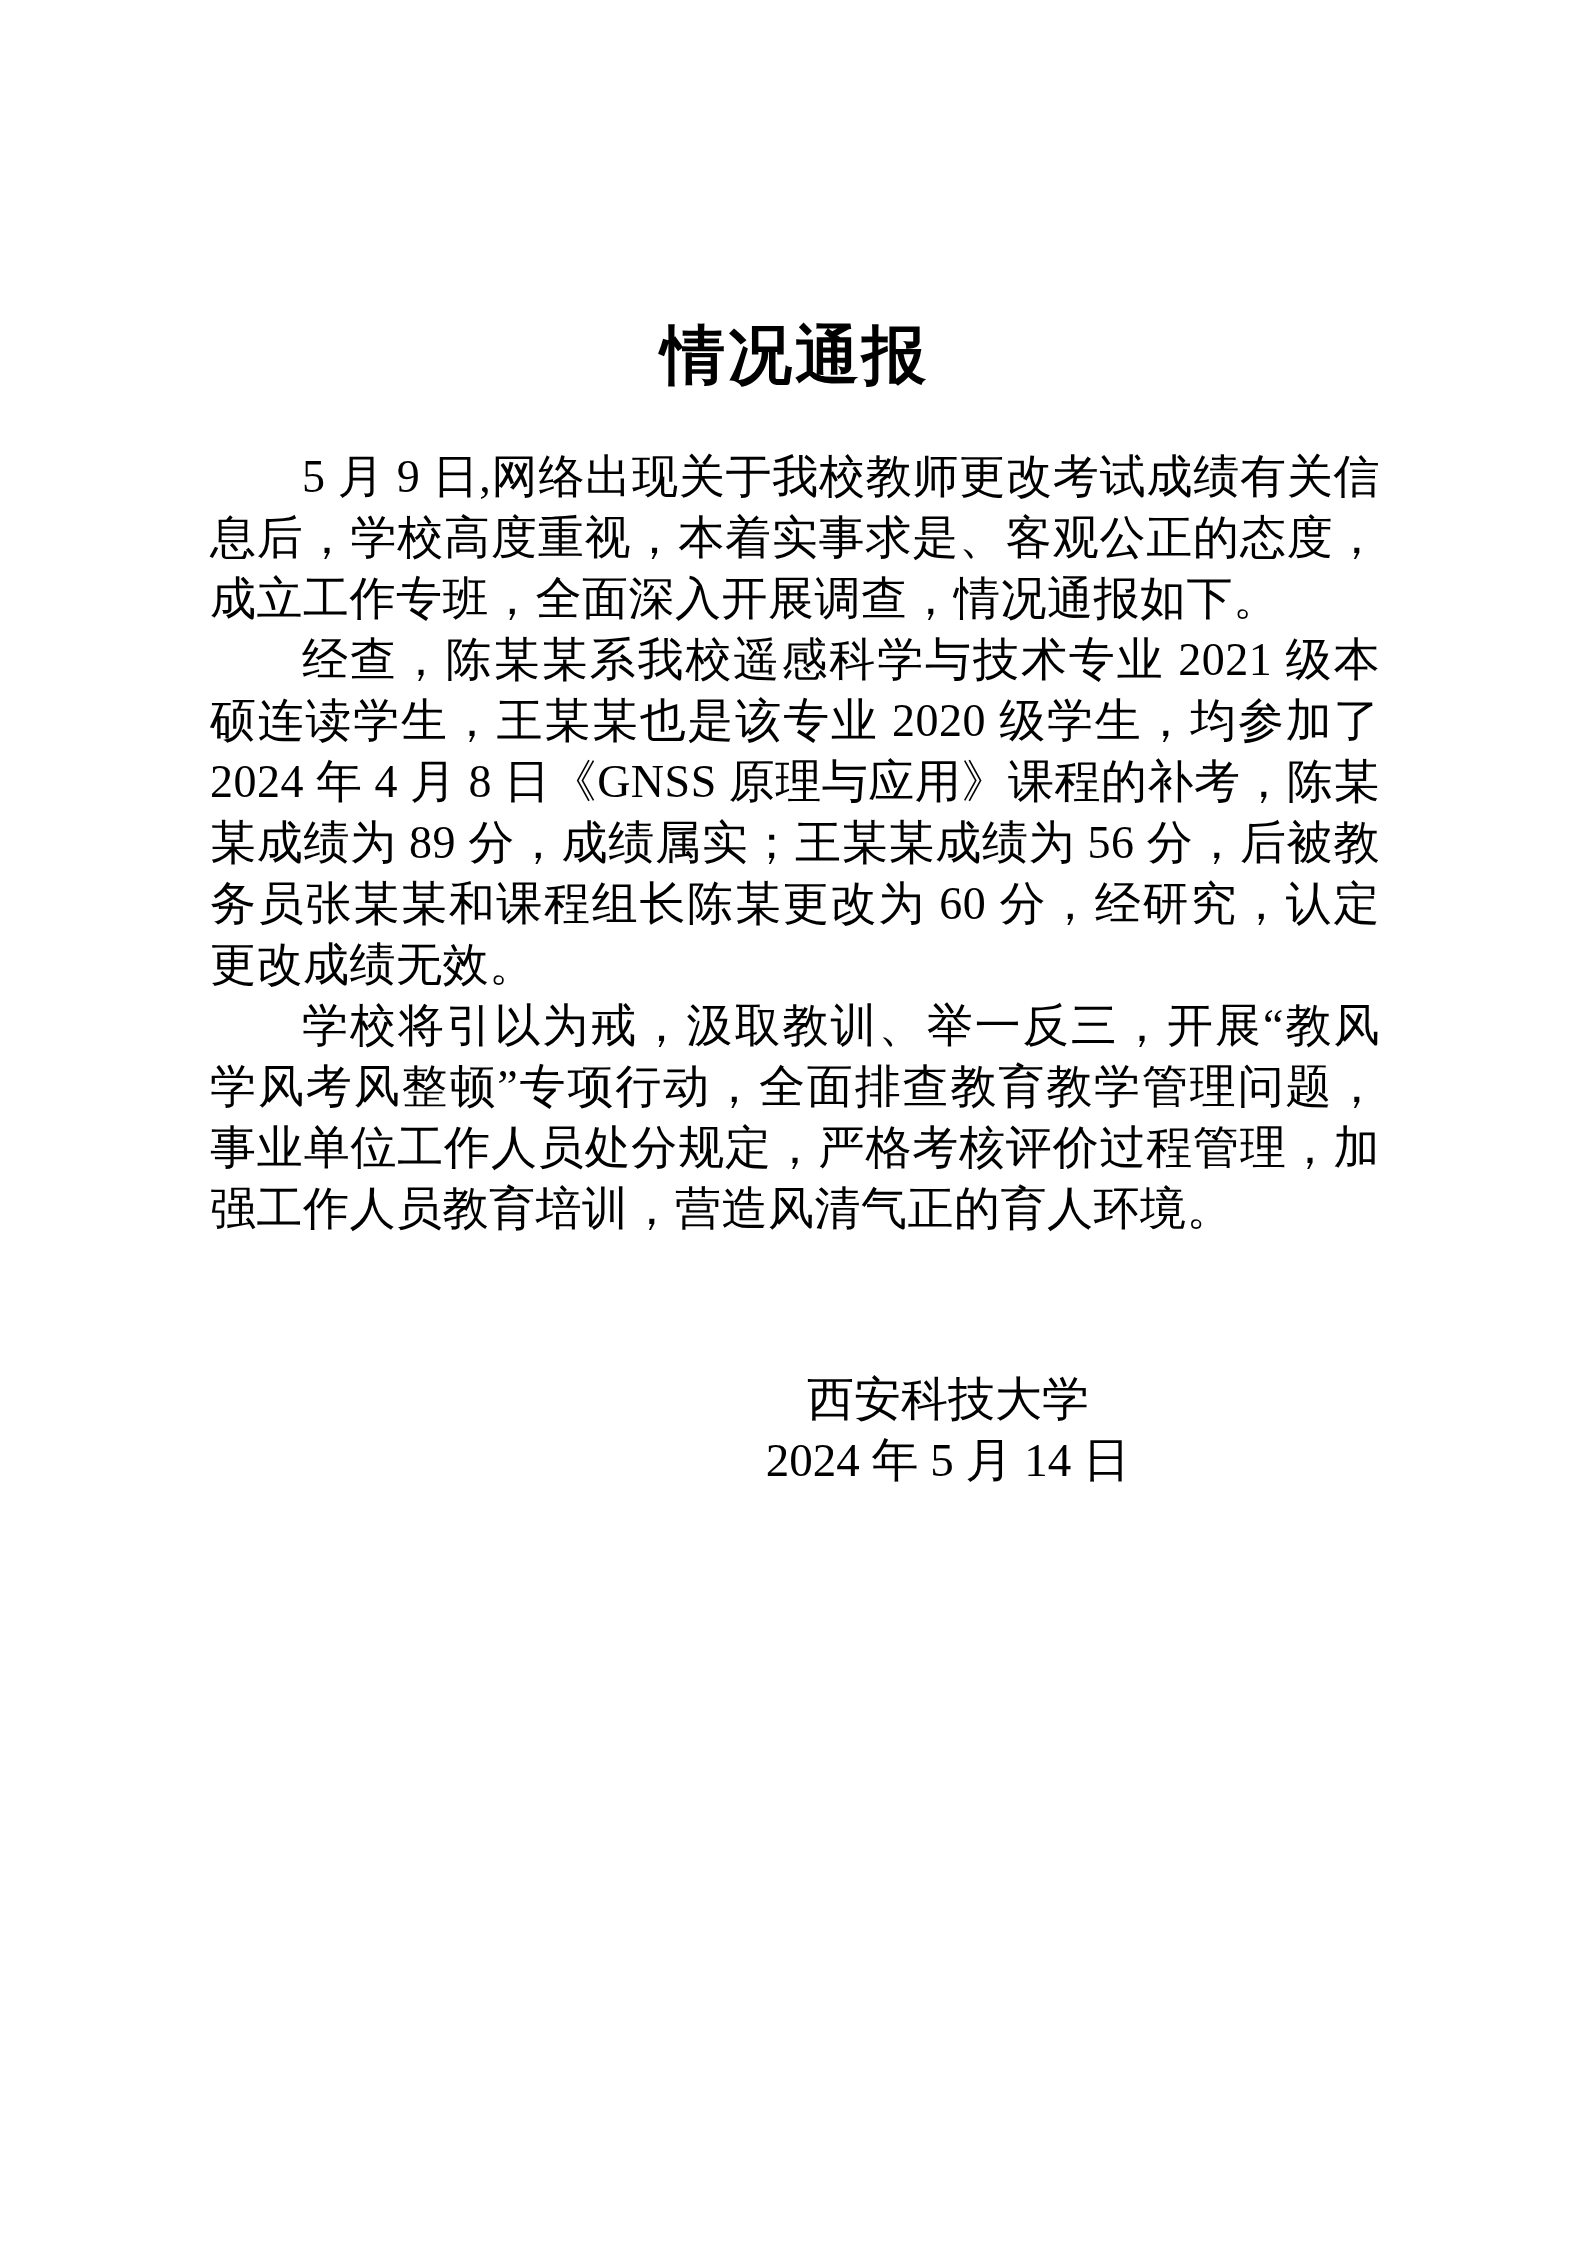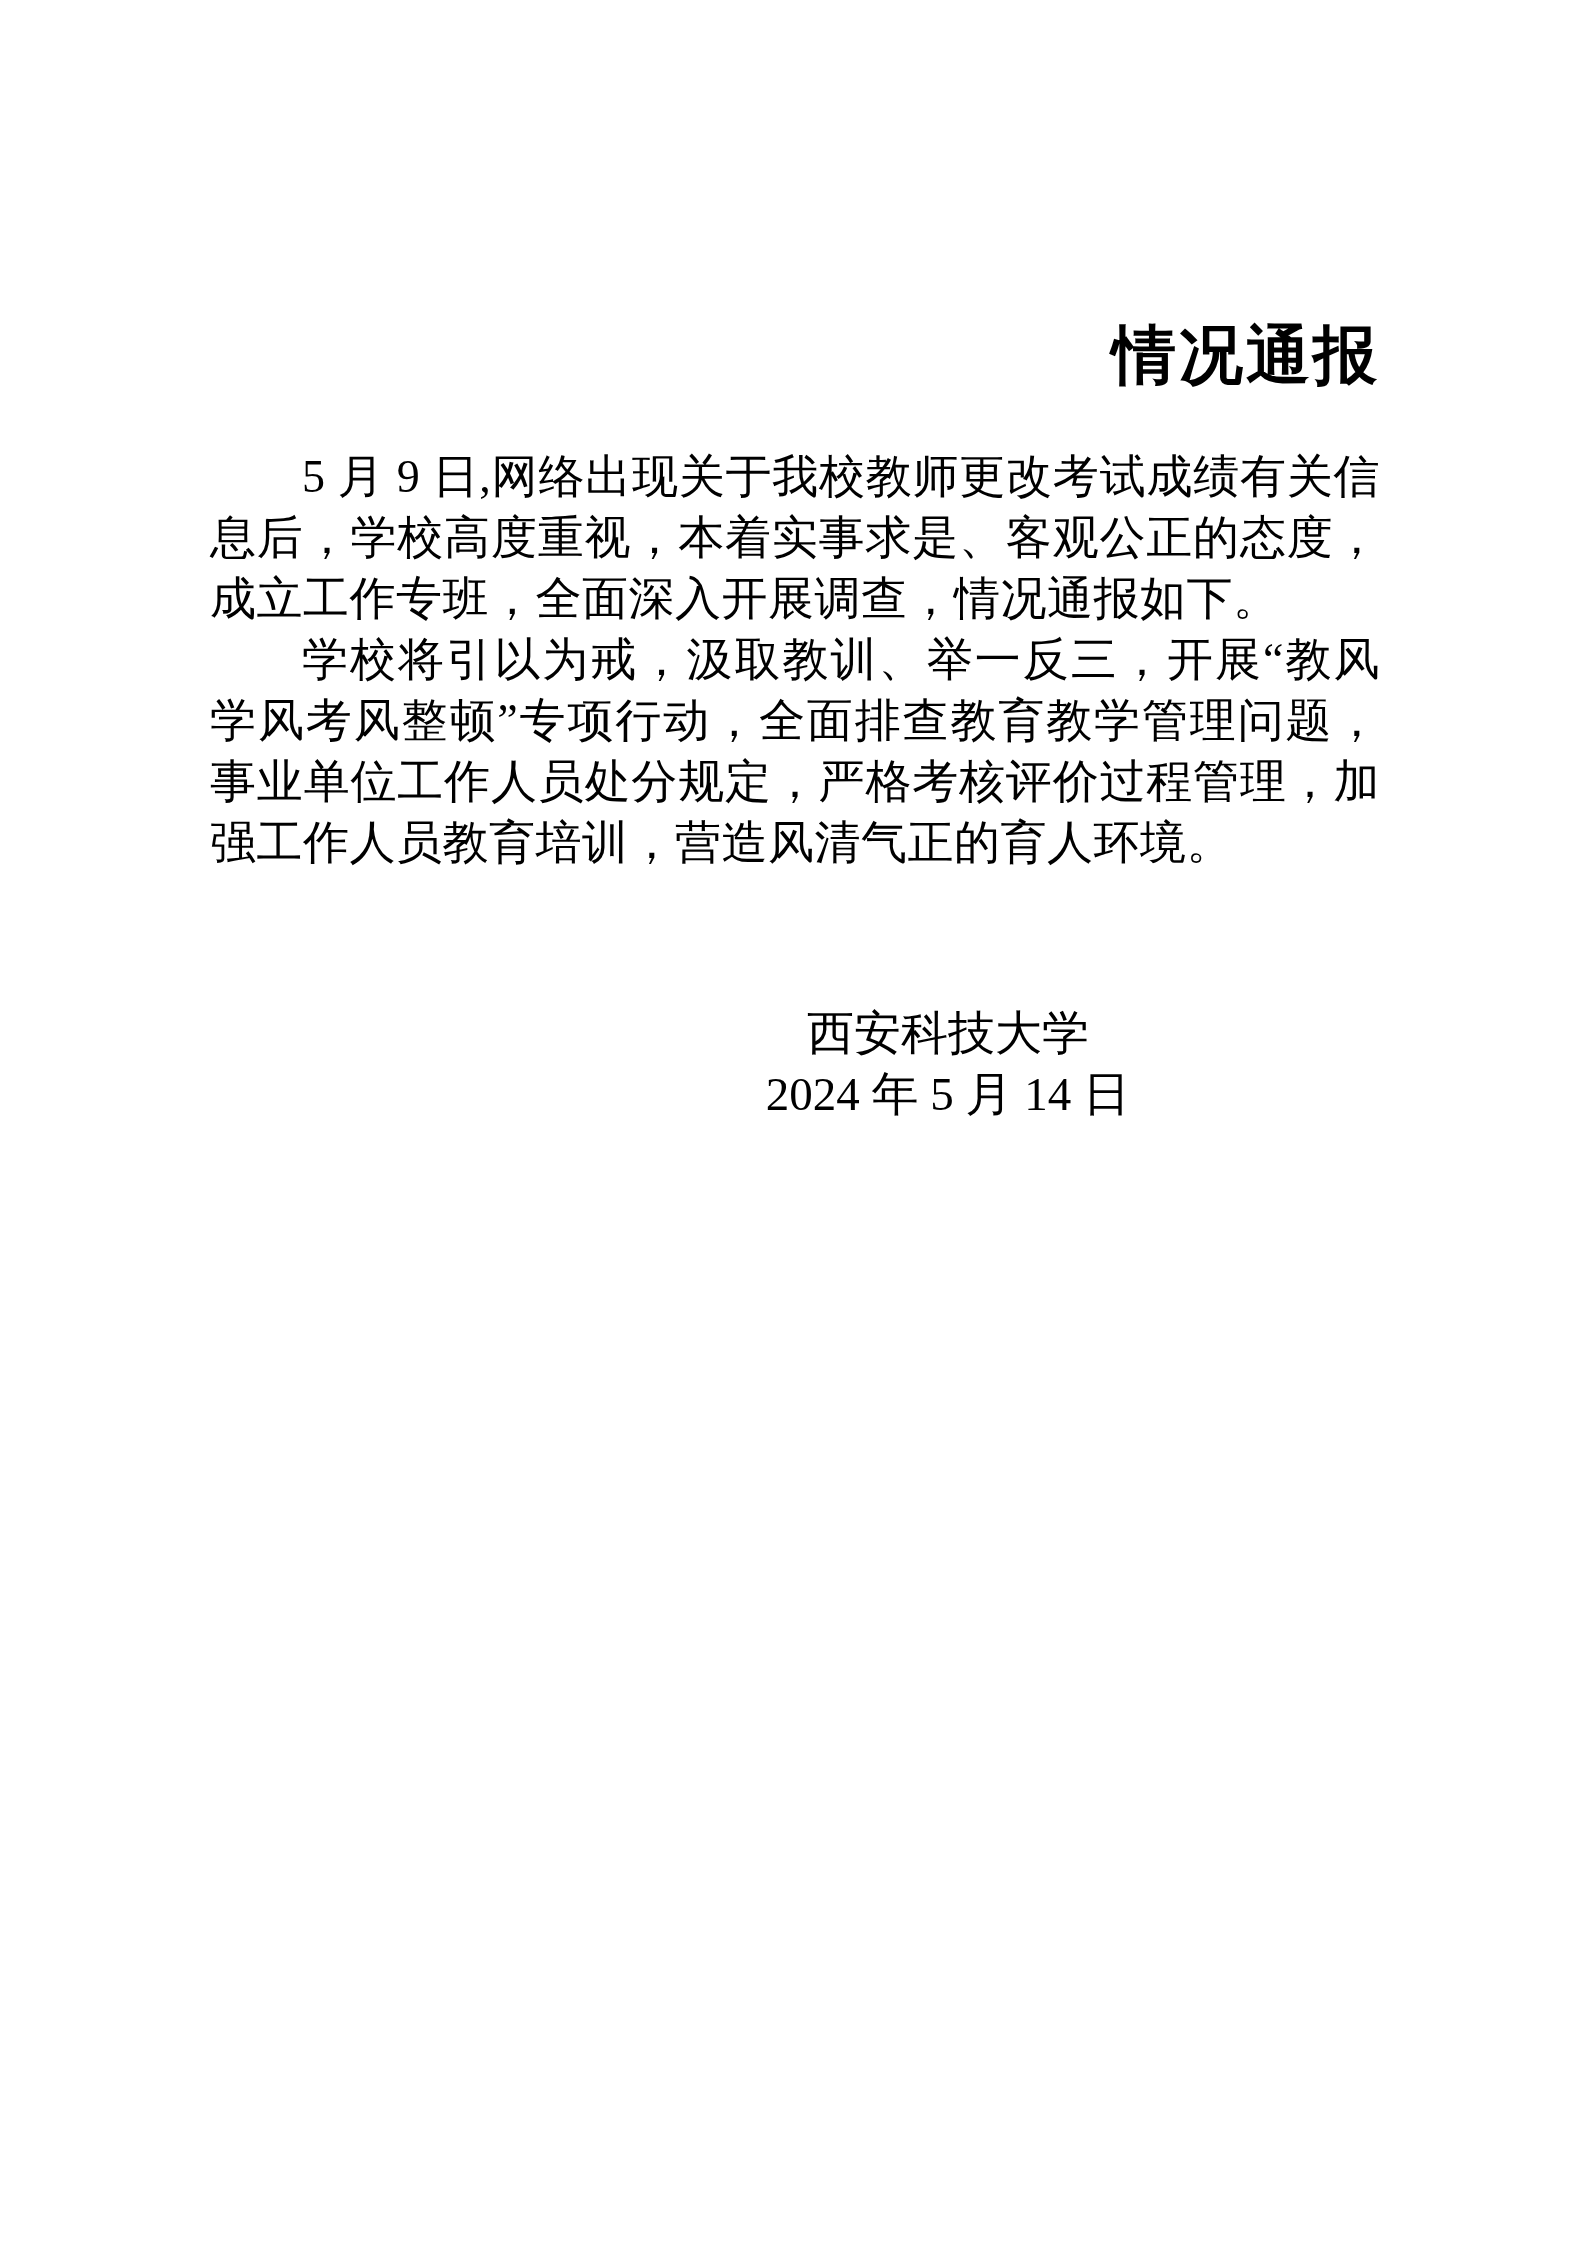--- a/index.html
+++ b/index.html
@@ -16,21 +16,21 @@
     padding: 320px 207px 0 210px;
     color: #000000;
     font-family: "Liberation Serif", "DejaVu Serif", serif;
     overflow: hidden;
   }
   .doc-title {
     margin: 0 0 54px 0;
     font-size: 64px;
     line-height: 72px;
     font-weight: 900;
-    text-align: right;
+    text-align: center;
     letter-spacing: 3px;
     font-family: "Liberation Serif", "DejaVu Serif", serif;
   }
   .doc-body p {
     margin: 0;
     font-size: 46px;
     line-height: 61px;
     text-align: justify;
     text-indent: 2em;
     letter-spacing: 0.5px;
@@ -48,20 +48,21 @@
 </style>
 </head>
 <body>
 
 <div class="page">
 
   <h1 class="doc-title">情况通报</h1>
 
   <div class="doc-body">
     <p>5 月 9 日,网络出现关于我校教师更改考试成绩有关信息后，学校高度重视，本着实事求是、客观公正的态度，成立工作专班，全面深入开展调查，情况通报如下。</p>
+    <p>经查，陈某某系我校遥感科学与技术专业 2021 级本硕连读学生，王某某也是该专业 2020 级学生，均参加了 2024 年 4 月 8 日《GNSS 原理与应用》课程的补考，陈某某成绩为 89 分，成绩属实；王某某成绩为 56 分，后被教务员张某某和课程组长陈某更改为 60 分，经研究，认定更改成绩无效。</p>
     <p>学校将引以为戒，汲取教训、举一反三，开展“教风学风考风整顿”专项行动，全面排查教育教学管理问题，事业单位工作人员处分规定，严格考核评价过程管理，加强工作人员教育培训，营造风清气正的育人环境。</p>
   </div>
 
   <div class="signature">
     <div>西安科技大学</div>
     <div>2024 年 5 月 14 日</div>
   </div>
 
 </div>
 

